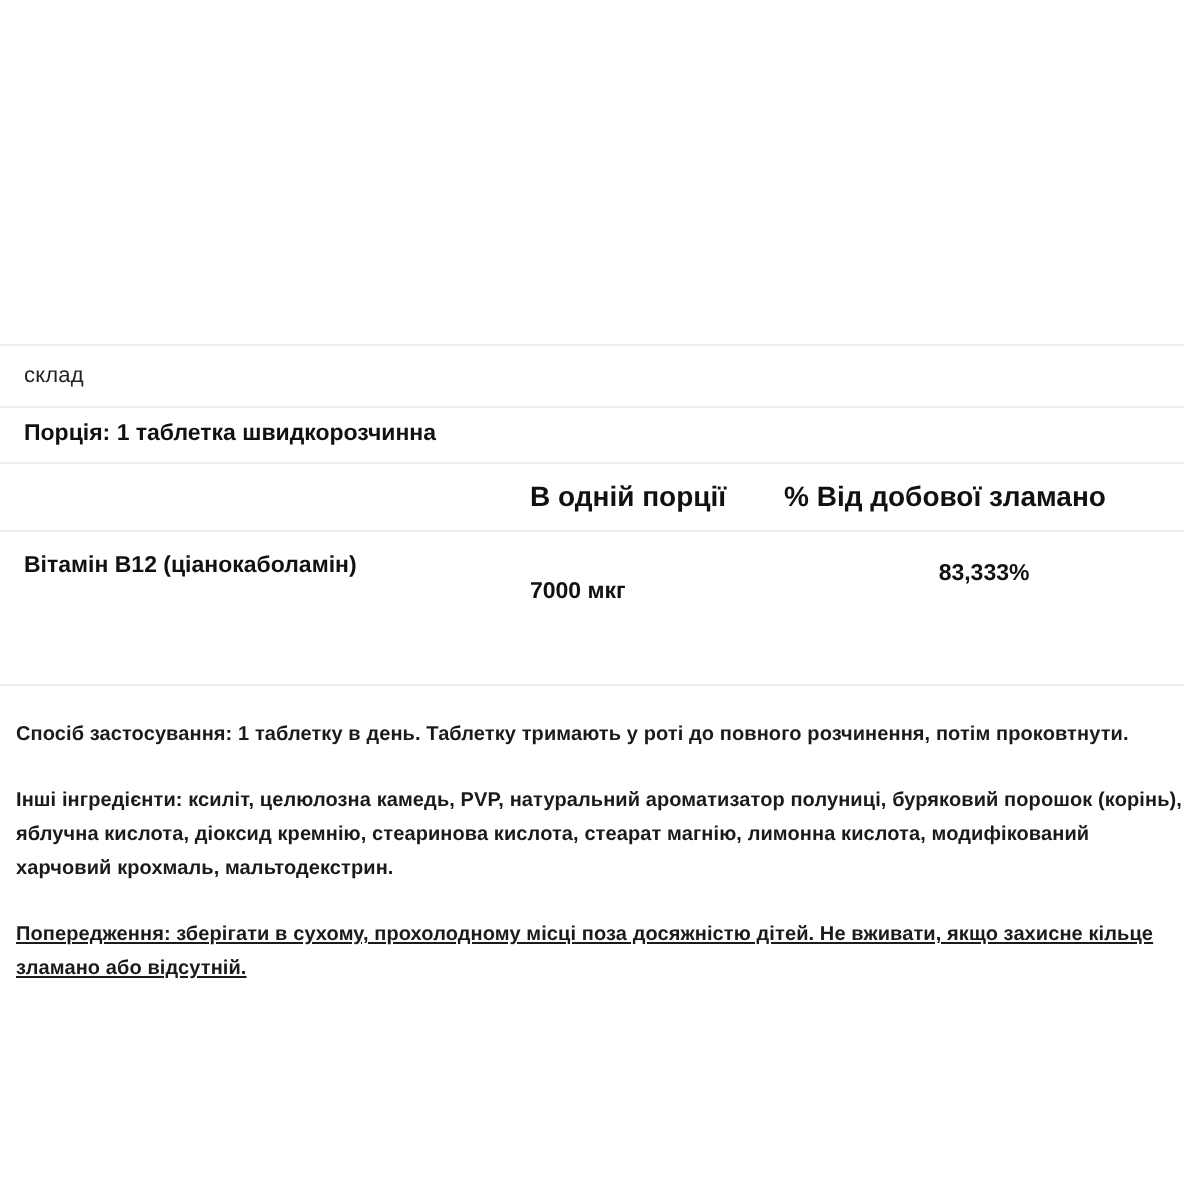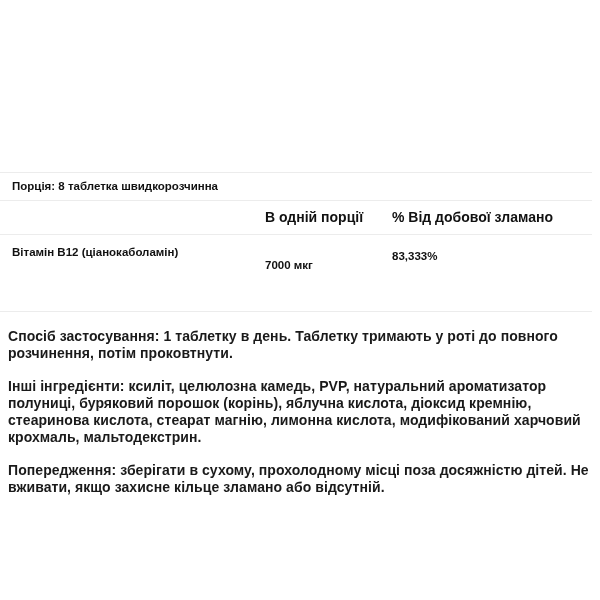--- a/index.html
+++ b/index.html
@@ -97,65 +97,70 @@
   }
   
   .nutrient-amount {
     display: block;
     padding-top: 16px;
   }
   
   .nutrient-dv {
     display: block;
     padding-top: 7px;
+    text-align: center;
   }
 
   
   .panel-bottom-rule {
     width: 592px;
     height: 1px;
     background: #ececec;
     margin: 0 0 0 0;
   }
 
   
   .notes {
     padding: 0 8px 0 8px;
     margin-top: 16px;
   }
   .notes p {
     margin: 0 0 16px 0;
-    font-size: 14px;
+    font-size: 10px;
     line-height: 17px;
     font-weight: 700;
     color: #1a1a1a;
     letter-spacing: 0.005em;
   }
   .notes p:last-child {
     margin-bottom: 0;
+    text-decoration: underline;
   }
 </style>
 </head>
 <body>
 
 <div class="page">
 
   <div class="top-spacer"></div>
 
   <table class="facts-table">
     <colgroup>
       <col class="col-name">
       <col class="col-amt">
       <col class="col-dv">
     </colgroup>
     <tbody>
 
+      <tr class="rule-row row-panel-title">
+        <td class="cell-pad-l" colspan="3">склад</td>
+      </tr>
 
       <tr class="rule-row row-serving">
-        <td class="cell-pad-l" colspan="3">Порція: 8 таблетка швидкорозчинна</td>
+        <td class="cell-pad-l" colspan="3">Порція: 1 таблетка швидкорозчинна</td>
       </tr>
 
       <tr class="rule-row row-headings">
         <td class="cell-pad-l"></td>
         <td>В одній порції</td>
         <td>% Від добової зламано</td>
       </tr>
 
       <tr class="rule-row row-nutrient">
         <td class="cell-pad-l">

